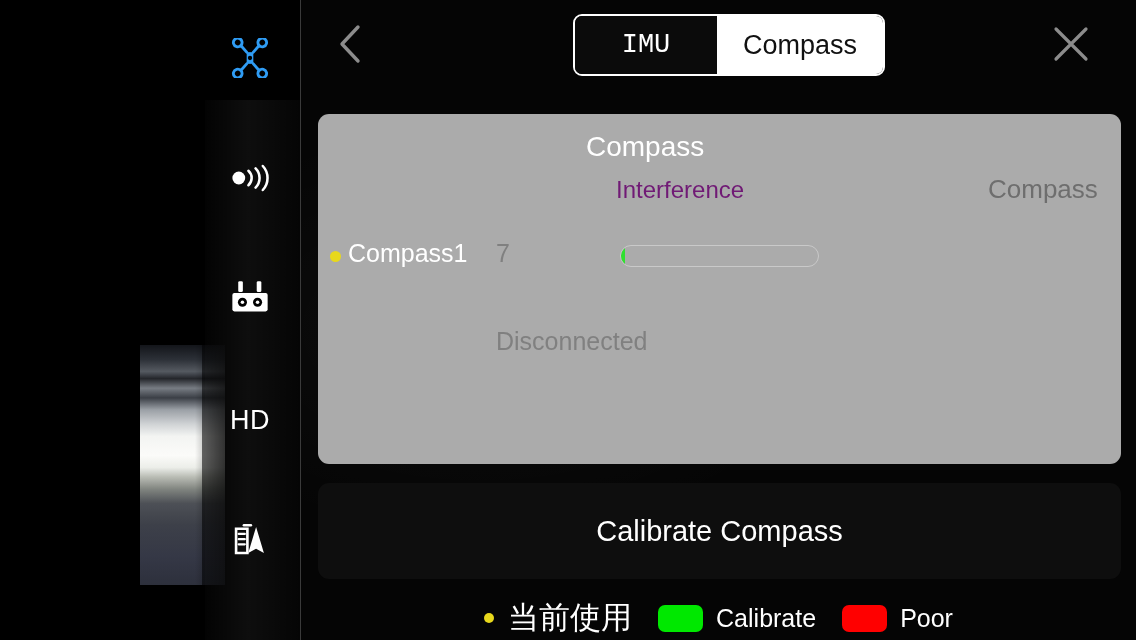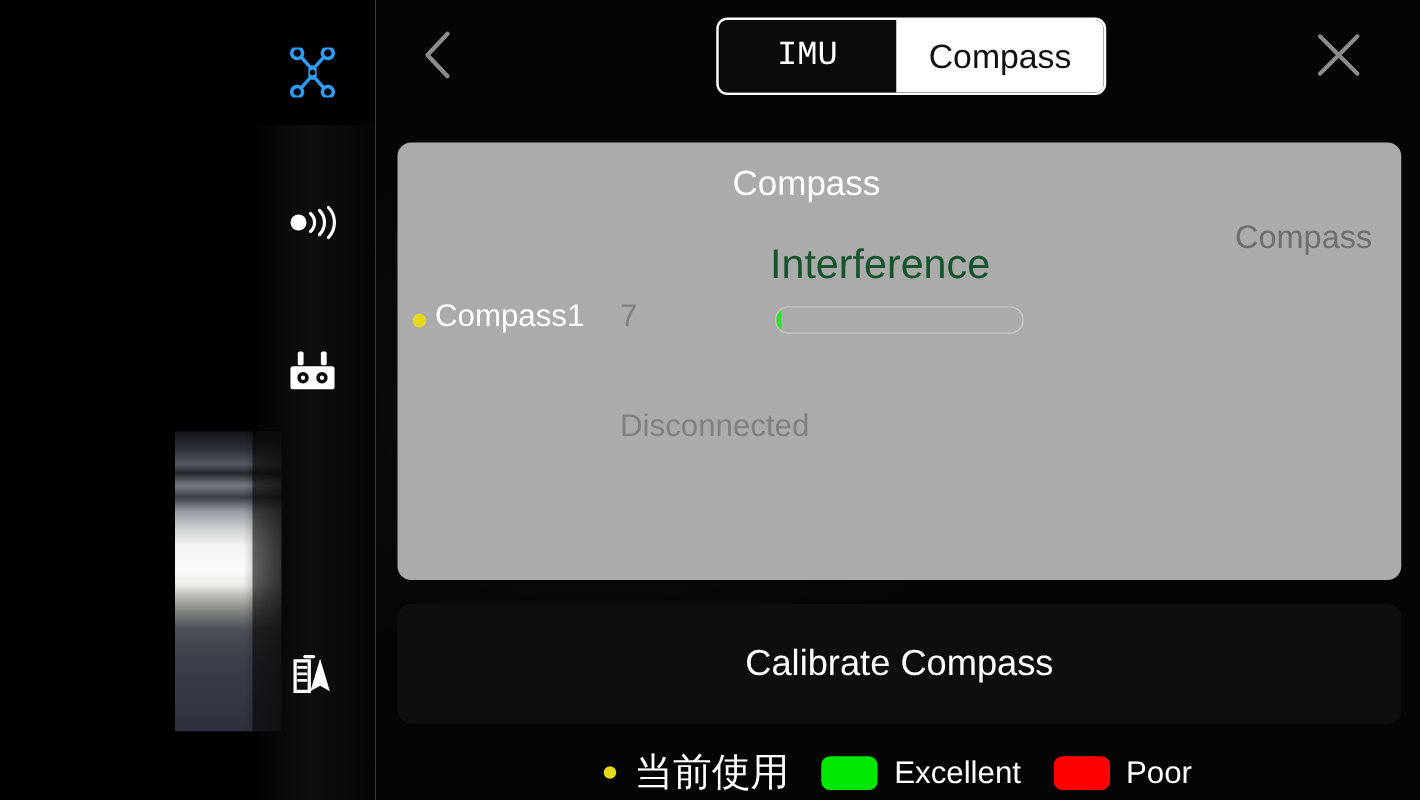--- a/index.html
+++ b/index.html
@@ -170,23 +170,22 @@
   }
   .card-title {
     position: absolute;
     left: 268px; top: 17px;
     font-size: 28px;
     color: #ffffff;
   }
   .col-interference {
     position: absolute;
     left: 298px; top: 62px;
-    font-size: 33px;
-    color: #14532d;
-    margin-top: 16px;
+    font-size: 24px;
+    color: #701a75;
   }
   .col-remark {
     position: absolute;
     left: 670px; top: 60px;
     font-size: 26px;
     color: #6e6e6e;
   }
 
   .row {
     position: absolute;
@@ -339,20 +338,23 @@
             <rect x="33" y="3" width="5.5" height="13" rx="1.6" fill="#ffffff"></rect>
             <rect x="4" y="17" width="42" height="22" rx="2.5" fill="#ffffff"></rect>
             <circle cx="16" cy="28" r="5.4" fill="#000000"></circle>
             <circle cx="34" cy="28" r="5.4" fill="#000000"></circle>
             <circle cx="16" cy="28" r="2.1" fill="#ffffff"></circle>
             <circle cx="34" cy="28" r="2.1" fill="#ffffff"></circle>
           </svg>
         </span>
       </div>
 
+      <div class="rail-item" style="top:392px;">
+        <span class="hd-text">HD</span>
+      </div>
 
       <div class="rail-item" style="top:512px;">
         <svg width="40" height="40" viewBox="0 0 46 46" aria-hidden="true">
           <path d="M7 10 L7 38 L20 38 L20 10 Z" fill="none" stroke="#ffffff" stroke-width="3"></path>
           <path d="M10 16 L17 16 M10 22 L17 22 M10 28 L17 28" stroke="#ffffff" stroke-width="2.6" stroke-linecap="round"></path>
           <path d="M16 6 L24 6" stroke="#ffffff" stroke-width="3" stroke-linecap="round"></path>
           <path d="M30 8 L39 38 L30 33 L21 38 Z" fill="#ffffff"></path>
         </svg>
       </div>
 
@@ -407,21 +409,21 @@
       <span class="calibrate-label">Calibrate Compass</span>
     </div>
 
     <div class="legend">
       <div class="legend-group">
         <span class="legend-dot" style="background: rgb(232, 216, 28);"></span>
         <span class="legend-text cn">当前使用</span>
       </div>
       <div class="legend-group">
         <span class="legend-swatch" id="sw-0" style="background: rgb(0, 232, 0);"></span>
-        <span class="legend-text">Excellent</span>
+        <span class="legend-text">Calibrate</span>
       </div>
       <div class="legend-group">
         <span class="legend-swatch" id="sw-2" style="background: rgb(255, 0, 0);"></span>
         <span class="legend-text">Poor</span>
       </div>
     </div>
 
   </div>
 </div>
 

